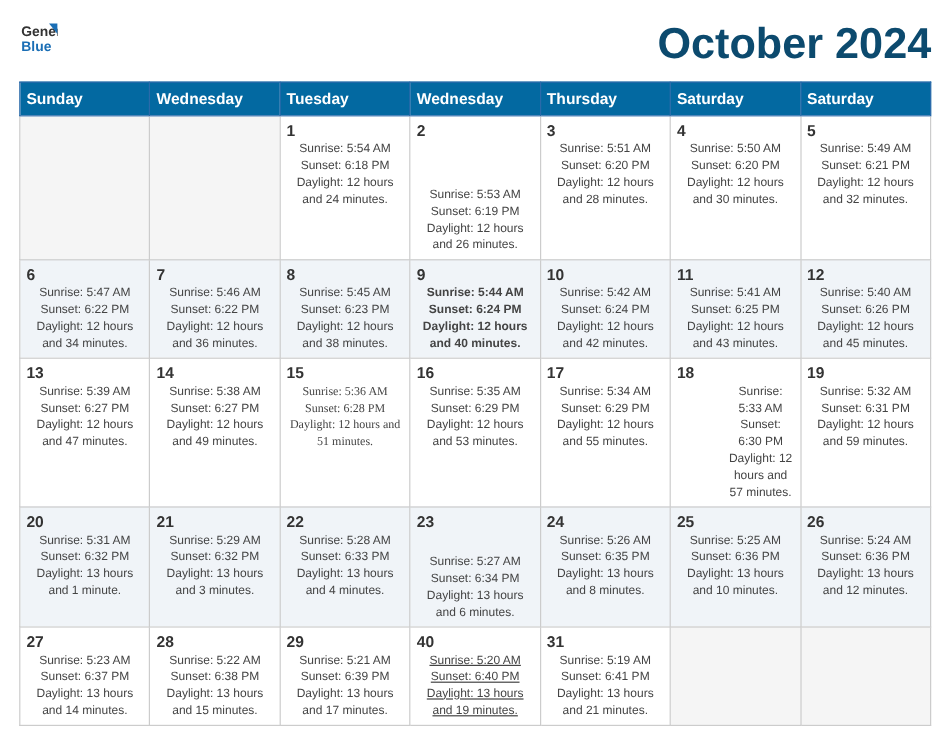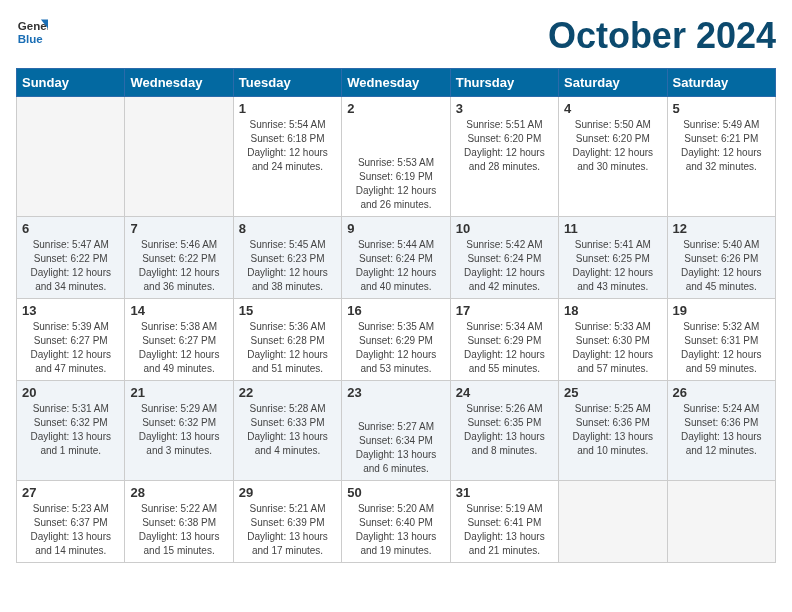--- a/index.html
+++ b/index.html
@@ -158,21 +158,21 @@
 Daylight: 12 hours and 36 minutes.</div>
         </td>
         <td>
           <span class="day-num">8</span>
           <div class="day-info" style="white-space: pre-line;">Sunrise: 5:45 AM
 Sunset: 6:23 PM
 Daylight: 12 hours and 38 minutes.</div>
         </td>
         <td>
           <span class="day-num">9</span>
-          <div class="day-info" style="white-space: pre-line;">Sunrise: 5:44 AM
+          <div class="day-info" style="white-space: pre-line; font-weight: bold;">Sunrise: 5:44 AM
 Sunset: 6:24 PM
 Daylight: 12 hours and 40 minutes.</div>
         </td>
         <td>
           <span class="day-num">10</span>
           <div class="day-info" style="white-space: pre-line;">Sunrise: 5:42 AM
 Sunset: 6:24 PM
 Daylight: 12 hours and 42 minutes.</div>
         </td>
         <td>
@@ -196,39 +196,39 @@
 Daylight: 12 hours and 47 minutes.</div>
         </td>
         <td>
           <span class="day-num">14</span>
           <div class="day-info" style="white-space: pre-line;">Sunrise: 5:38 AM
 Sunset: 6:27 PM
 Daylight: 12 hours and 49 minutes.</div>
         </td>
         <td>
           <span class="day-num">15</span>
-          <div class="day-info" style="white-space: pre-line;">Sunrise: 5:36 AM
+          <div class="day-info" style="white-space: pre-line; font-family: Liberation Serif, serif;">Sunrise: 5:36 AM
 Sunset: 6:28 PM
 Daylight: 12 hours and 51 minutes.</div>
         </td>
         <td>
           <span class="day-num">16</span>
           <div class="day-info" style="white-space: pre-line;">Sunrise: 5:35 AM
 Sunset: 6:29 PM
 Daylight: 12 hours and 53 minutes.</div>
         </td>
         <td>
           <span class="day-num">17</span>
           <div class="day-info" style="white-space: pre-line;">Sunrise: 5:34 AM
 Sunset: 6:29 PM
 Daylight: 12 hours and 55 minutes.</div>
         </td>
         <td>
           <span class="day-num">18</span>
-          <div class="day-info" style="white-space: pre-line;">Sunrise: 5:33 AM
+          <div class="day-info" style="white-space: pre-line; margin-left: 42px;">Sunrise: 5:33 AM
 Sunset: 6:30 PM
 Daylight: 12 hours and 57 minutes.</div>
         </td>
         <td>
           <span class="day-num">19</span>
           <div class="day-info" style="white-space: pre-line;">Sunrise: 5:32 AM
 Sunset: 6:31 PM
 Daylight: 12 hours and 59 minutes.</div>
         </td>
       </tr>
@@ -289,22 +289,22 @@
 Sunset: 6:38 PM
 Daylight: 13 hours and 15 minutes.</div>
         </td>
         <td>
           <span class="day-num">29</span>
           <div class="day-info" style="white-space: pre-line;">Sunrise: 5:21 AM
 Sunset: 6:39 PM
 Daylight: 13 hours and 17 minutes.</div>
         </td>
         <td>
-          <span class="day-num">50</span>
-          <div class="day-info" style="white-space: pre-line;">Sunrise: 5:20 AM
+          <span class="day-num">40</span>
+          <div class="day-info" style="white-space: pre-line; text-decoration: underline;">Sunrise: 5:20 AM
 Sunset: 6:40 PM
 Daylight: 13 hours and 19 minutes.</div>
         </td>
         <td>
           <span class="day-num">31</span>
           <div class="day-info" style="white-space: pre-line;">Sunrise: 5:19 AM
 Sunset: 6:41 PM
 Daylight: 13 hours and 21 minutes.</div>
         </td>
         <td class="empty"></td>

